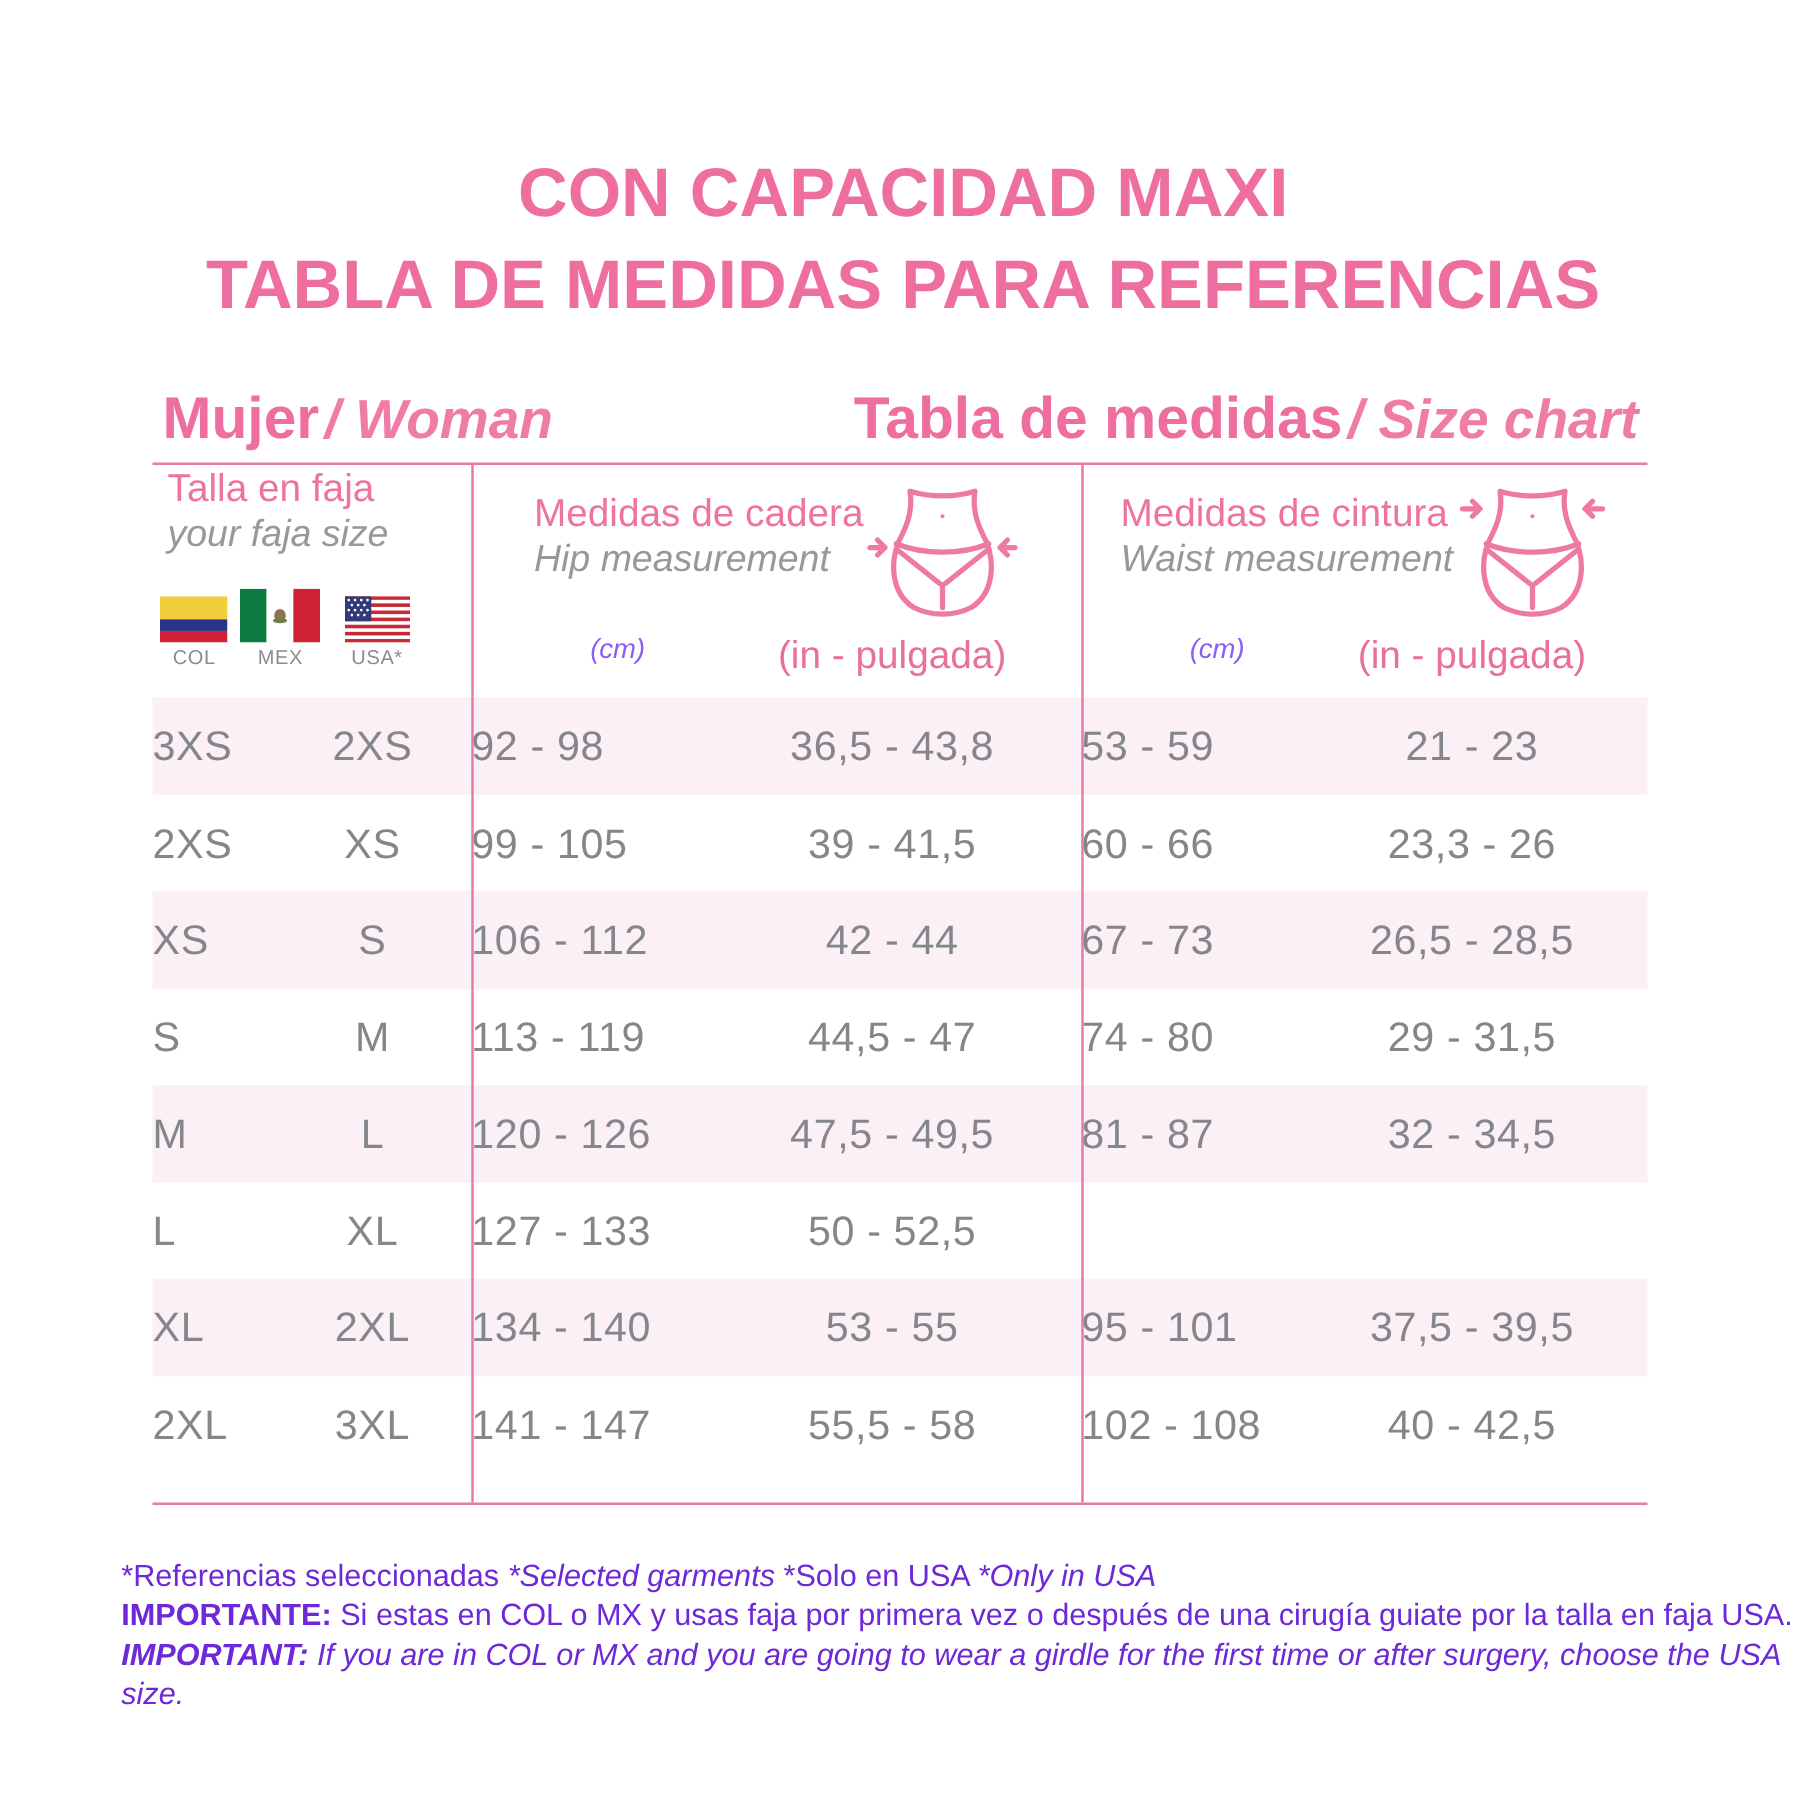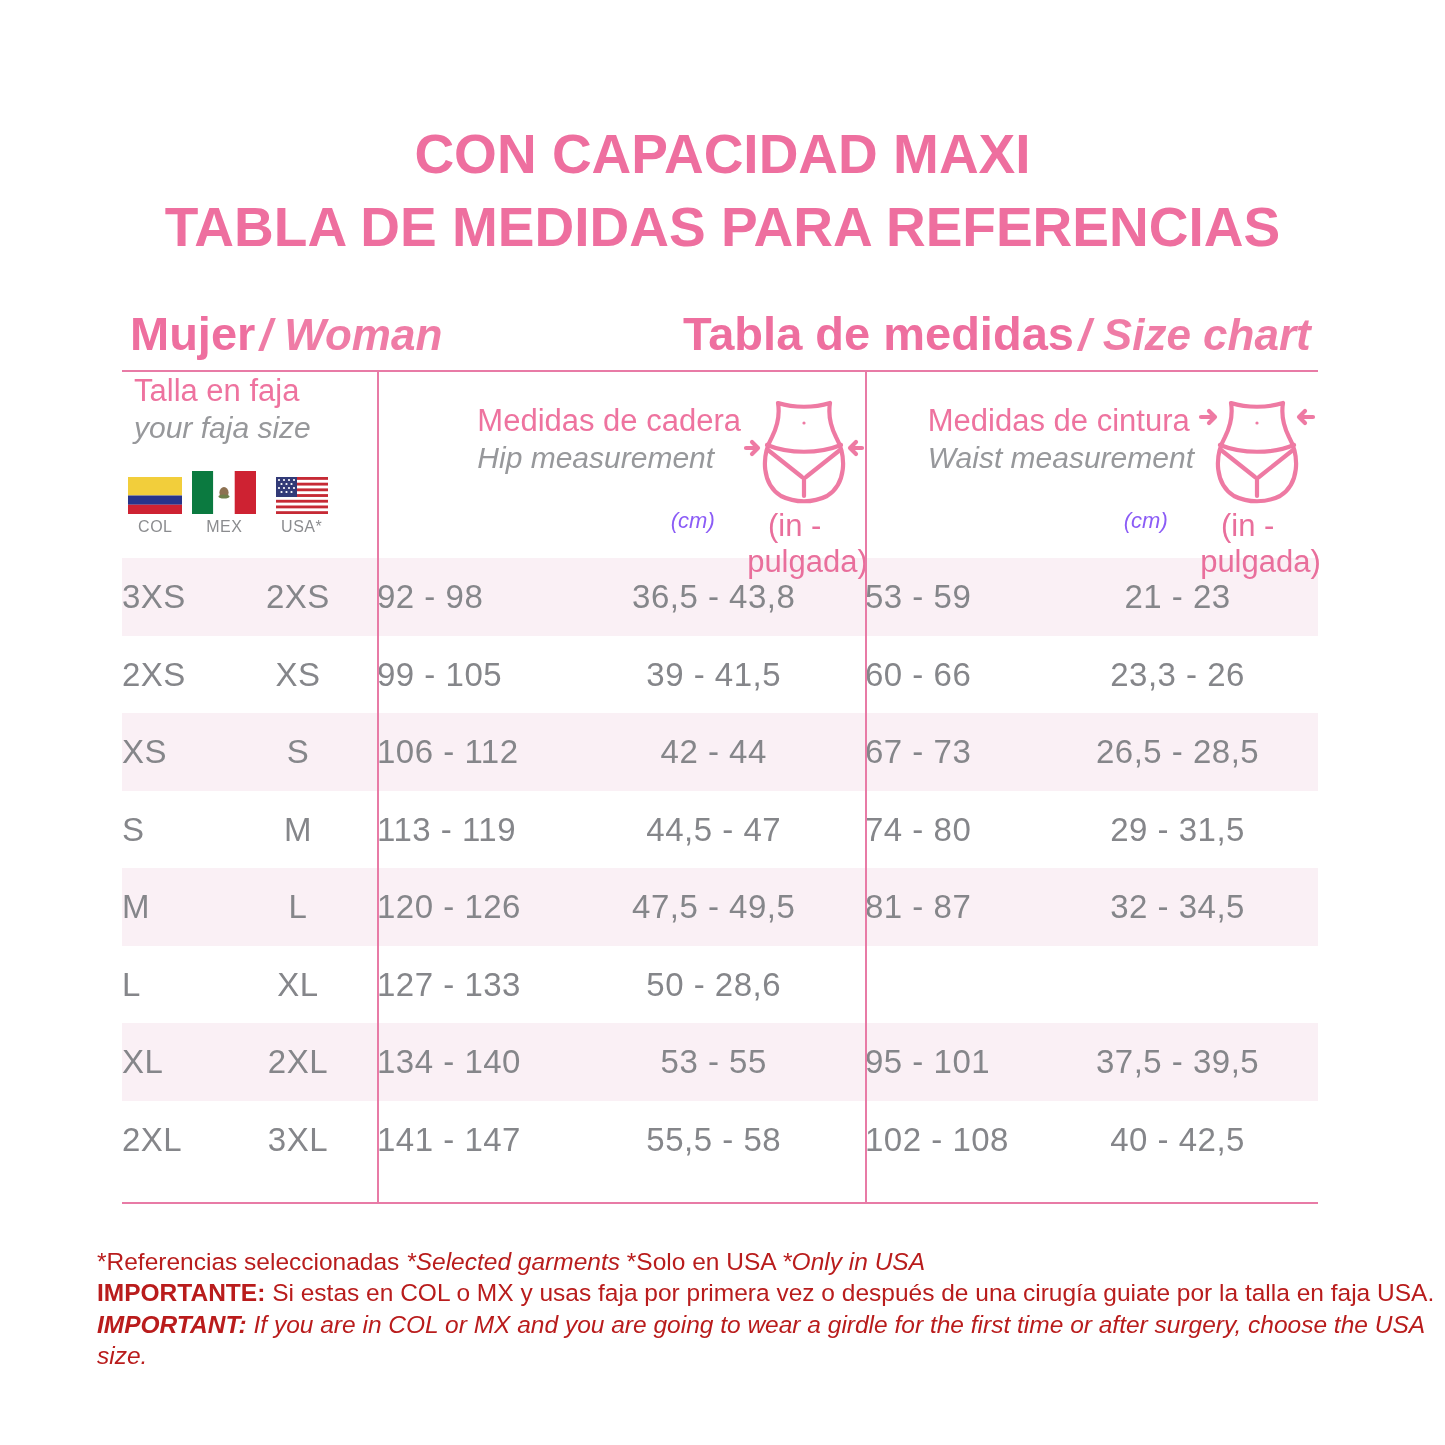--- a/index.html
+++ b/index.html
@@ -40,21 +40,21 @@
     border-bottom:2px solid #e87ba6;
   }
   .vline { position:absolute; top:0; bottom:0; width:2px; background:#e87ba6; }
   .vline-1 { left:255px; }
   .vline-2 { left:743px; }
   .thead { display:flex; height:186px; }
   .sec1 { width:255px; }
   .sec2 { width:488px; }
   .sec3 { width:453px; }
   .thead .sec1 { padding:0 0 0 12px; display:flex; flex-direction:column; }
-  .thead .sec2, .thead .sec3 { display:flex; flex-direction:column; padding-top:24px;align-items:flex-end; }
+  .thead .sec2, .thead .sec3 { display:flex; flex-direction:column; padding-top:14px; }
   .col-title { color:#ee739f; font-size:31px; font-weight:400; line-height:1.2; }
   .col-subtitle { color:#97989b; font-size:30px; font-style:italic; line-height:1.25; }
   .hdr-with-icon { display:flex; justify-content:center; align-items:flex-start; }
   .hdr-with-icon .txt { padding-top:6px; }
   .meas-icon { flex:0 0 auto; margin-left:2px; }
   
   .flags-row { display:flex; margin-top:24px; }
   .flag-cell-a { width:48%; display:flex; justify-content:center; gap:10px; }
   .flag-cell-b { width:42%; display:flex; justify-content:center; }
   .flag { display:flex; flex-direction:column; align-items:center; justify-content:flex-end; }
@@ -66,21 +66,21 @@
   .unit-in { width:42%; text-align:center; color:#e96f9c; font-size:31px; }
   
   .trow { display:flex; height:77.5px; align-items:center; }
   .trow.band { background:#faf0f5; }
   .trow .sec1, .trow .sec2, .trow .sec3 { display:flex; }
   .cell-a { width:48%; text-align:left; }
   .cell-b { width:42%; text-align:center; }
   .trow span { color:#85868a; font-size:33px; letter-spacing:0.5px; white-space:nowrap; }
   .tbottom-gap { height:24px; }
   
-  .footnotes { margin:42px 0 0 97px; color:#b91c1c; font-size:24.5px; line-height:1.27; }
+  .footnotes { margin:42px 0 0 97px; color:#6d28d9; font-size:24.5px; line-height:1.27; }
   .footnotes .it { font-style:italic; }
   .footnotes .bold { font-weight:700; }
   .footnotes .bold-it { font-weight:700; font-style:italic; }
 </style>
 </head>
 <body>
 
 <div class="page">
 
   <div class="main-title">
@@ -283,21 +283,21 @@
           <span class="cell-b">32 - 34,5</span>
         </div>
     </div>
     <div class="trow">
       <div class="sec1">
           <span class="cell-a">L</span>
           <span class="cell-b">XL</span>
         </div>
       <div class="sec2">
           <span class="cell-a">127 - 133</span>
-          <span class="cell-b">50 - 28,6</span>
+          <span class="cell-b">50 - 52,5</span>
         </div>
     </div>
     <div class="trow band">
       <div class="sec1">
           <span class="cell-a">XL</span>
           <span class="cell-b">2XL</span>
         </div>
       <div class="sec2">
           <span class="cell-a">134 - 140</span>
           <span class="cell-b">53 - 55</span>

